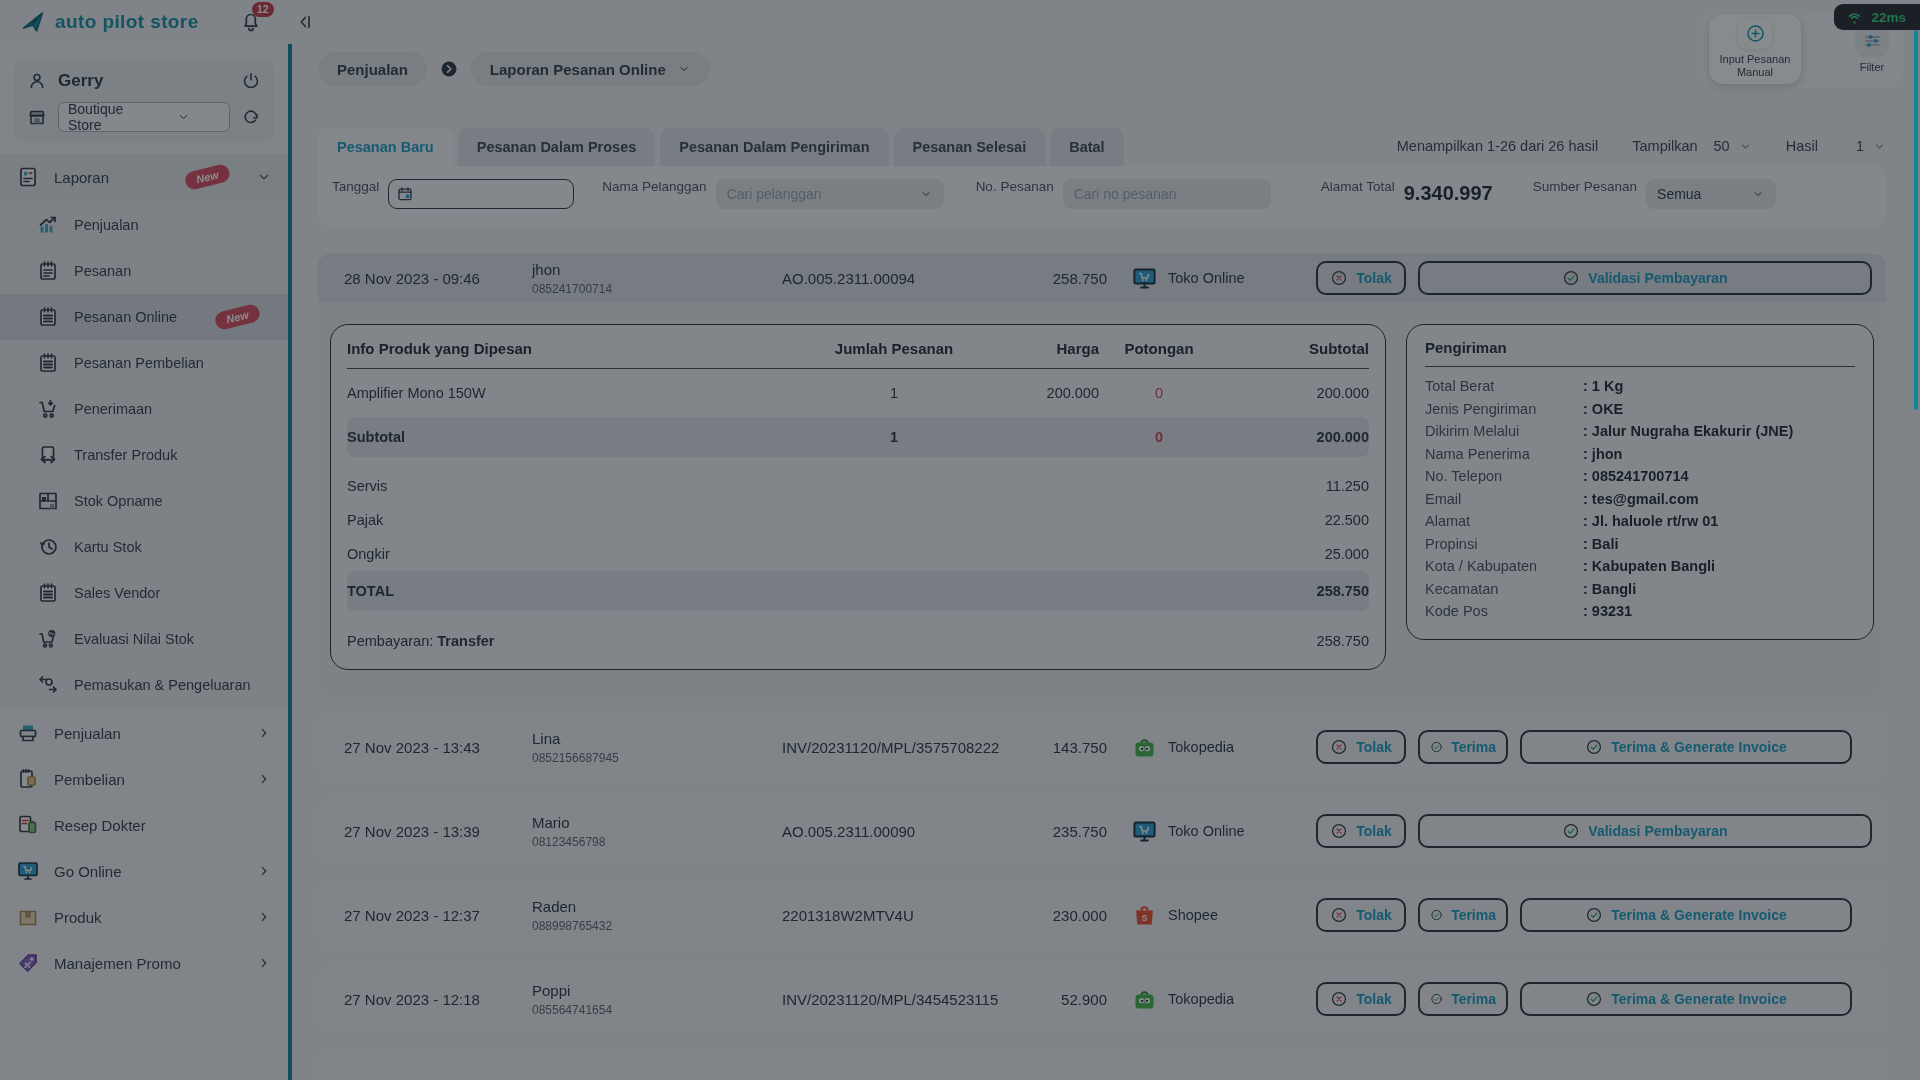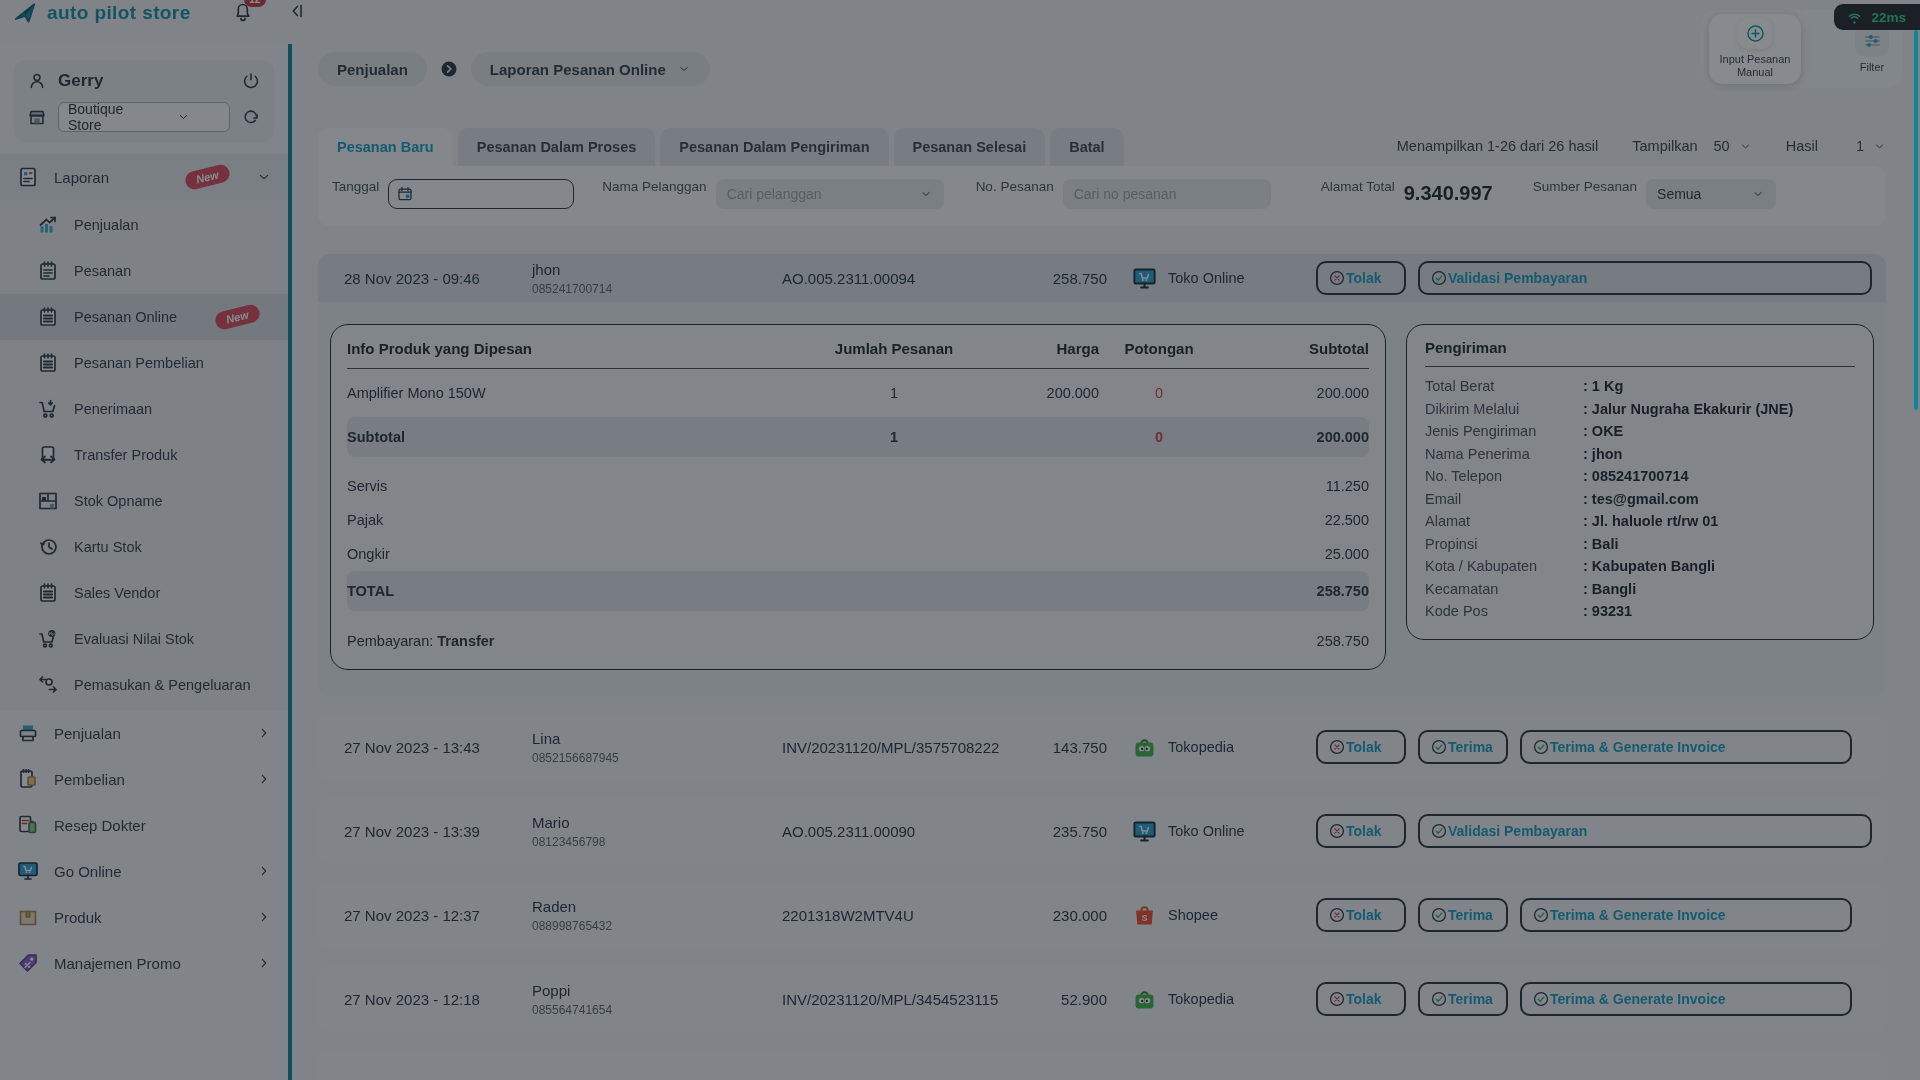--- a/index.html
+++ b/index.html
@@ -5,21 +5,21 @@
   *{box-sizing:border-box;margin:0;padding:0}
   html,body{width:1920px;height:1080px;overflow:hidden}
   body{background:#eef1f4;font-family:"Liberation Sans",sans-serif;color:#2b3642;position:relative}
   b{font-weight:700}
   svg{display:block}
 
   
   .dim{position:fixed;inset:0;background:rgba(18,23,29,.5);z-index:40;pointer-events:none}
 
   
-  .topbar{position:relative;height:44px;display:flex;align-items:flex-start;padding:0 12px;z-index:1}
+  .topbar{position:relative;height:44px;display:flex;align-items:center;padding:0 20px;z-index:1}
   .logo{display:flex;align-items:center;gap:9px;color:#1391a5;font-weight:700;font-size:19px;letter-spacing:.4px}
   .logo .lg-icon{width:26px;height:26px}
   .bell{position:relative;margin-left:40px;width:24px;height:24px}
   .bell-badge{position:absolute;top:-8px;right:-11px;background:#c43a44;color:#fff;font-size:10.5px;font-weight:700;border-radius:9px;padding:2px 5px;line-height:1}
   .collapse{margin-left:30px;width:22px;height:22px}
 
   .latency{position:absolute;top:4px;right:0;z-index:60;background:#23282e;border-radius:9px 0 0 9px;display:flex;gap:7px;align-items:center;padding:5px 14px 5px 11px;color:#35d07f;font-size:13.5px;font-weight:700}
   .latency .w-icon{width:19px;height:16px}
 
   .header-actions{position:absolute;top:10px;right:17px;width:202px;height:78px;background:rgba(243,246,248,.9);border-radius:16px;display:flex;justify-content:space-between;padding:4px 8px}
@@ -96,21 +96,21 @@
   .oc-date{width:200px;font-size:15px;color:#2a3642;padding-left:12px}
   .oc-cust{width:250px}
   .oc-cust .nm{font-size:15px;color:#2a3642}
   .oc-cust .ph{font-size:12px;color:#5a646d;margin-top:4px}
   .oc-order{flex:1;font-size:15px;color:#2a3642}
   .oc-total{width:120px;text-align:right;padding-right:24px;font-size:15px;color:#2a3642}
   .oc-source{width:185px;display:flex;align-items:center;gap:10px;font-size:14.5px;color:#2a3642}
   .src-icon{width:27px;height:27px}
   .src-icon svg{width:27px;height:27px}
   .actions{display:flex;gap:12px;width:556px}
-  .btn{display:flex;align-items:center;gap:0;height:34px;border:2px solid #29333d;border-radius:10px;background:transparent;font-size:14px;font-weight:700;color:#1b9cc3;padding:0 10px;cursor:pointer;font-family:inherit}
+  .btn{display:flex;align-items:center;justify-content:center;gap:8px;height:34px;border:2px solid #29333d;border-radius:10px;background:transparent;font-size:14px;font-weight:700;color:#1b9cc3;padding:0 10px;cursor:pointer;font-family:inherit}
   .btn .bi{width:18px;height:18px}
   .btn.sm{width:90px;flex:none}
   .btn.lg{width:332px;flex:none}
   .btn.xl{flex:1}
 
   
   .detail{display:flex;gap:20px;padding:22px 12px 26px}
   .panel{border:1.5px solid #242e37;border-radius:18px;background:#f2f5f7}
   .panel.products{flex:1;padding:4px 16px 14px}
   .panel.shipping{width:468px;padding:4px 18px 16px;align-self:flex-start}
@@ -678,26 +678,26 @@
                 <span class="c-sub" style="margin-left:auto">258.750</span>
               </div>
             </div>
             <div class="panel shipping">
               <div class="sh-title">Pengiriman</div>
               <div class="sh-row">
                 <span class="sh-label">Total Berat</span>
                 <span class="sh-value">: 1 Kg</span>
               </div>
               <div class="sh-row">
+                <span class="sh-label">Jenis Pengiriman</span>
+                <span class="sh-value">: OKE</span>
+              </div>
+              <div class="sh-row">
                 <span class="sh-label">Dikirim Melalui</span>
                 <span class="sh-value">: Jalur Nugraha Ekakurir (JNE)</span>
-              </div>
-              <div class="sh-row">
-                <span class="sh-label">Jenis Pengiriman</span>
-                <span class="sh-value">: OKE</span>
               </div>
               <div class="sh-row">
                 <span class="sh-label">Nama Penerima</span>
                 <span class="sh-value">: jhon</span>
               </div>
               <div class="sh-row">
                 <span class="sh-label">No. Telepon</span>
                 <span class="sh-value">: 085241700714</span>
               </div>
               <div class="sh-row">

